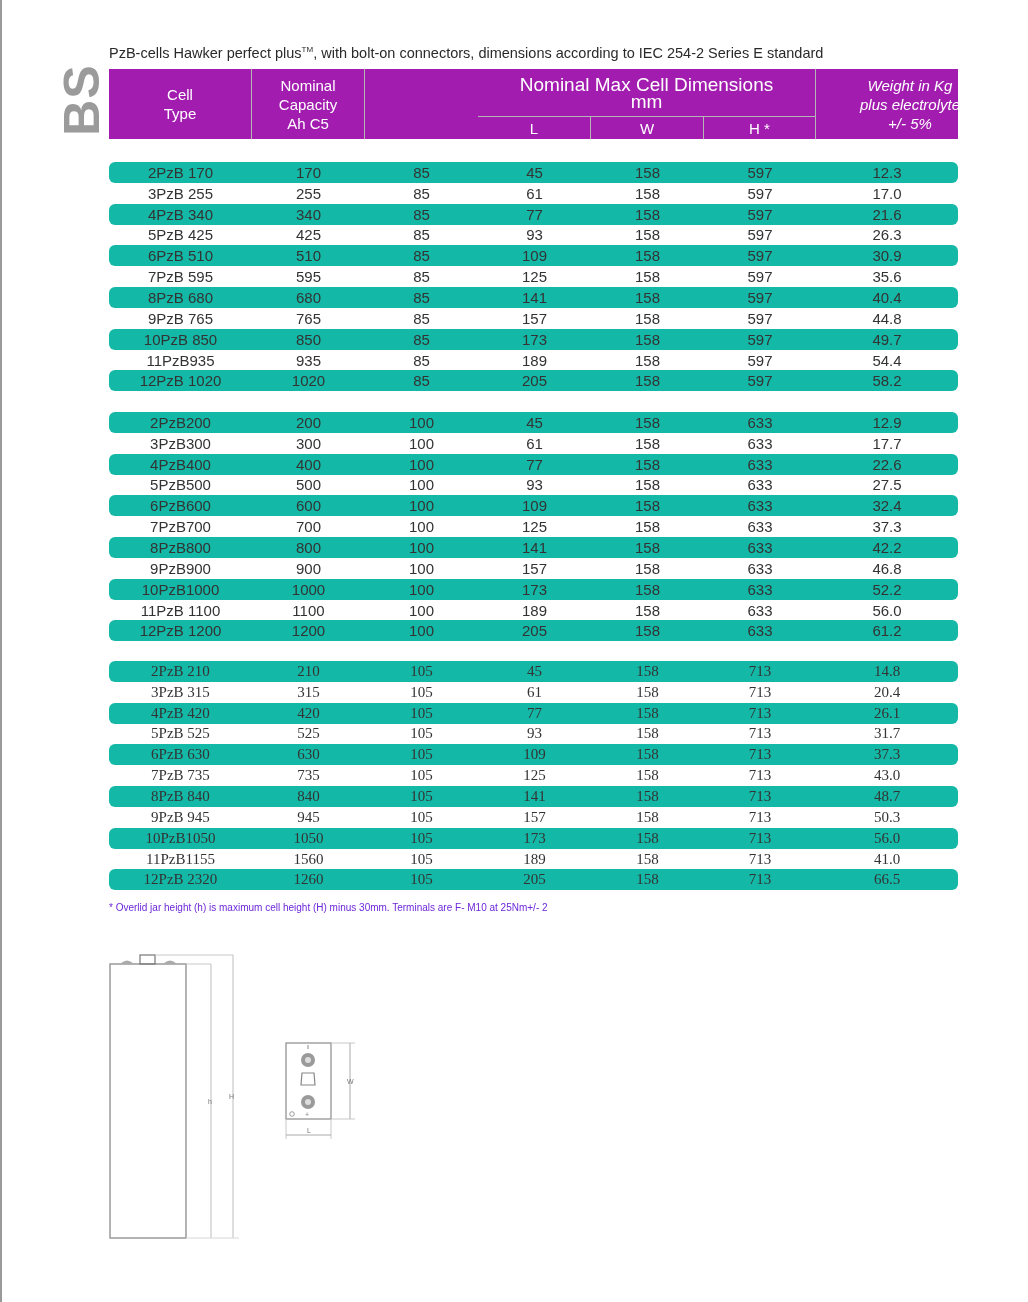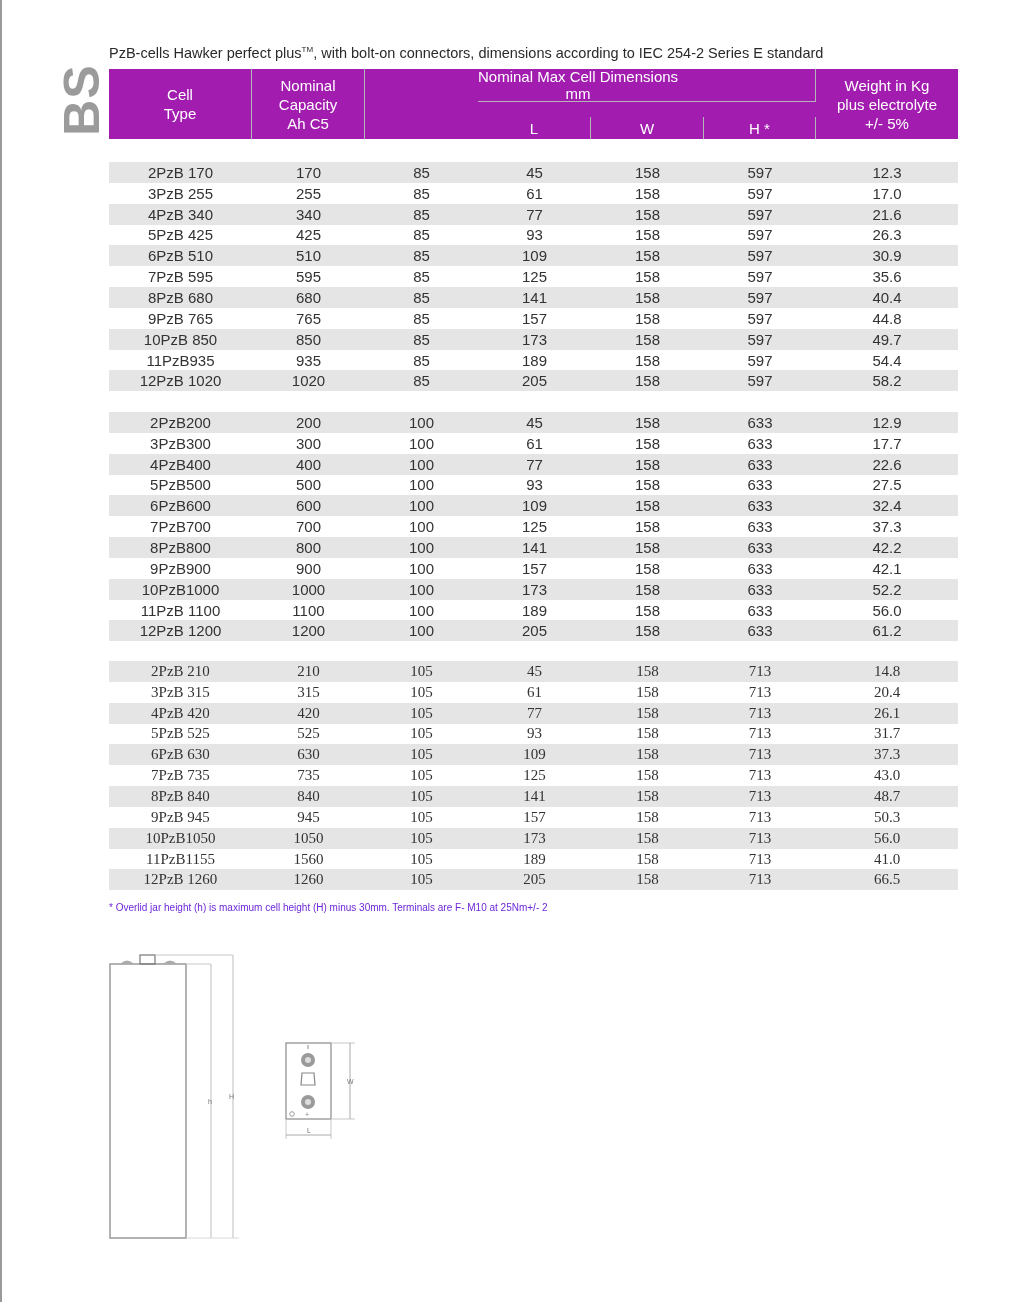--- a/index.html
+++ b/index.html
@@ -14,28 +14,28 @@
     color: #9b9b9b; line-height: 44px; height: 44px; width: 80px; text-align: center;
   }
   .doc-title {
     position: absolute; left: 109px; top: 45px; font-size: 14.5px; color: #2a2a2a; white-space: nowrap; text-align: center;
   }
   .doc-title sup { font-size: 8px; vertical-align: 6px; }
   .hdr { position: absolute; left: 109px; top: 69px; width: 849px; height: 70px; background: #a21caf; color: #fff; }
   .hdr .col { position: absolute; top: 0; height: 70px; display: flex; align-items: center; justify-content: center;
     text-align: center; font-size: 15px; line-height: 19px; border-right: 1px solid #b5b5b5; box-sizing: border-box; }
   .hdr .col.last { border-right: none; }
-  .hdr .dims-top { position: absolute; top: 0; height: 33px; display: flex; align-items: center; justify-content: flex-start;
-    text-align: center; font-size: 15px; line-height: 17px; border-right: 1px solid #b5b5b5; border-bottom: 1px solid #b5b5b5; box-sizing: border-box; }
+  .hdr .dims-top { position: absolute; top: 0; height: 48px; display: flex; align-items: center; justify-content: center;
+    text-align: center; font-size: 19px; line-height: 17px; border-right: 1px solid #b5b5b5; border-bottom: 1px solid #b5b5b5; box-sizing: border-box; }
   .hdr .dims-sub { position: absolute; top: 48px; height: 22px; display: flex; align-items: center; justify-content: center;
     font-size: 15px; border-right: 1px solid #b5b5b5; box-sizing: border-box; }
 
   .group { position: absolute; left: 109px; width: 849px; }
   .row { display: flex; height: 20.85px; align-items: center; font-size: 15px; color: #333; }
-  .row.shaded { background: #e5e5e5; }
+  .row.shaded { background: #14b8a6; border-radius: 6px; }
   .cell { text-align: center; white-space: nowrap; }
   .c0 { width: 143px; } .c1 { width: 113px; } .c2 { width: 113px; }
   .c3 { width: 113px; } .c4 { width: 113px; } .c5 { width: 112px; } .c6 { width: 142px; }
 
   .footnote { position: absolute; left: 109px; top: 902px; font-size: 10px; color: #6d28d9; white-space: nowrap; }
 
   .side-drawing { position: absolute; left: 105px; top: 950px; }
   .top-drawing { position: absolute; left: 280px; top: 1035px; }
 </style>
 </head>
@@ -63,21 +63,21 @@
   </div>
   <div class="dims-top" style="left:369px;width:338px;">
     <div>
         <div>Nominal Max Cell Dimensions</div>
         <div>mm</div>
       </div>
   </div>
   <div class="dims-sub" style="left:369px;width:113px;">L</div>
   <div class="dims-sub" style="left:482px;width:113px;">W</div>
   <div class="dims-sub" style="left:595px;width:112px;">H *</div>
-  <div class="col last" style="left:707px;width:142px;">
+  <div class="col last" style="left:730px;width:142px;font-style:italic;">
     <div>
         <div>Weight in Kg</div>
         <div>plus electrolyte</div>
         <div>+/- 5%</div>
       </div>
   </div>
 </div>
 
 <div class="group" style="top:162px;">
     <div class="row shaded">
@@ -244,21 +244,21 @@
       <div class="cell c5">633</div>
       <div class="cell c6">42.2</div>
     </div>
     <div class="row">
       <div class="cell c0">9PzB900</div>
       <div class="cell c1">900</div>
       <div class="cell c2">100</div>
       <div class="cell c3">157</div>
       <div class="cell c4">158</div>
       <div class="cell c5">633</div>
-      <div class="cell c6">42.1</div>
+      <div class="cell c6">46.8</div>
     </div>
     <div class="row shaded">
       <div class="cell c0">10PzB1000</div>
       <div class="cell c1">1000</div>
       <div class="cell c2">100</div>
       <div class="cell c3">173</div>
       <div class="cell c4">158</div>
       <div class="cell c5">633</div>
       <div class="cell c6">52.2</div>
     </div>
@@ -366,21 +366,21 @@
     <div class="row">
       <div class="cell c0">11PzB1155</div>
       <div class="cell c1">1560</div>
       <div class="cell c2">105</div>
       <div class="cell c3">189</div>
       <div class="cell c4">158</div>
       <div class="cell c5">713</div>
       <div class="cell c6">41.0</div>
     </div>
     <div class="row shaded">
-      <div class="cell c0">12PzB 1260</div>
+      <div class="cell c0">12PzB 2320</div>
       <div class="cell c1">1260</div>
       <div class="cell c2">105</div>
       <div class="cell c3">205</div>
       <div class="cell c4">158</div>
       <div class="cell c5">713</div>
       <div class="cell c6">66.5</div>
     </div>
   </div>
 
 <div class="footnote">* Overlid jar height (h) is maximum cell height (H) minus 30mm. Terminals are F- M10 at 25Nm+/- 2</div>

